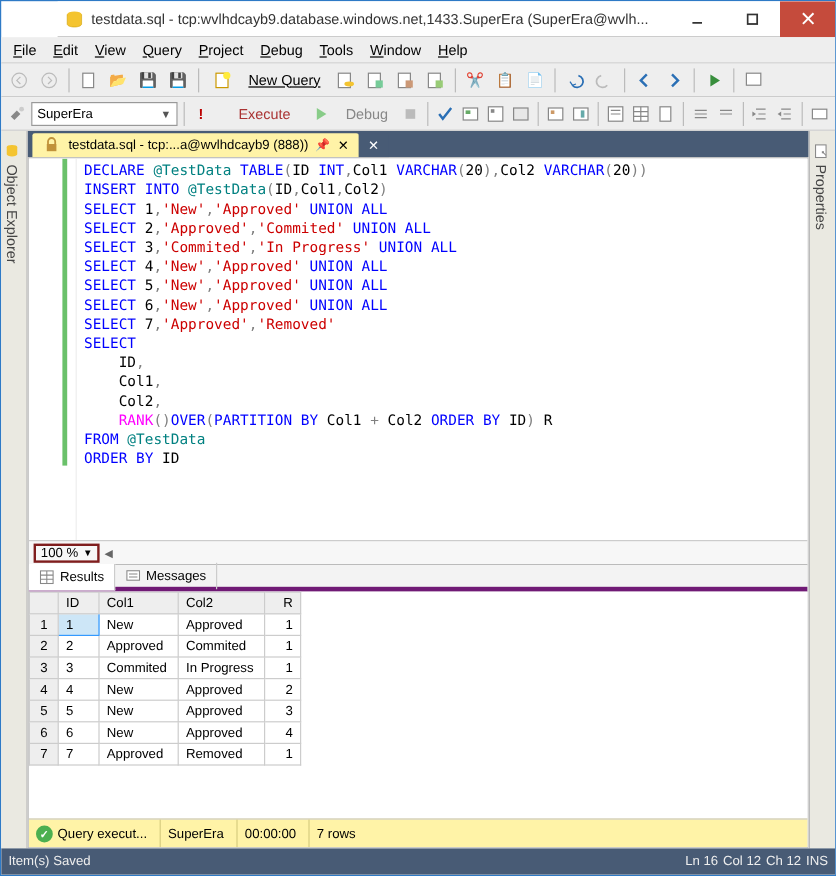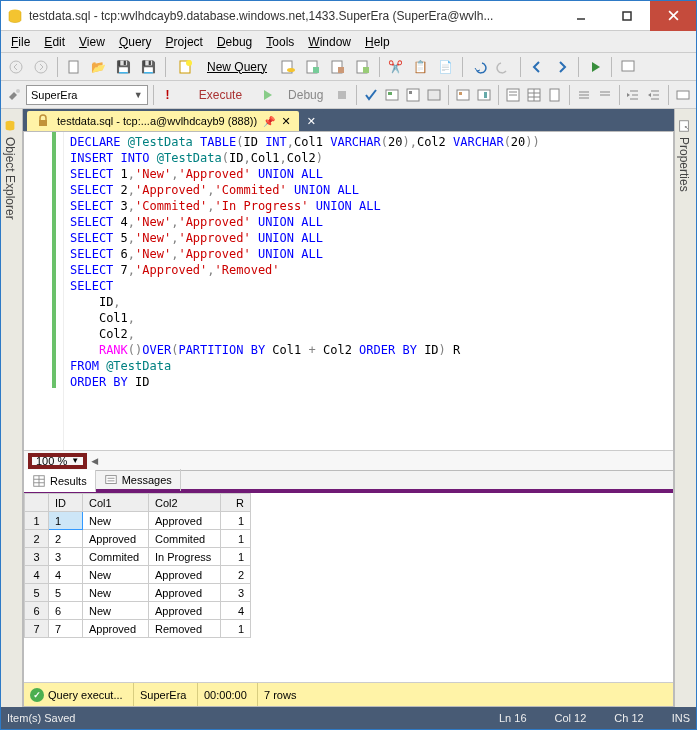--- a/index.html
+++ b/index.html
@@ -1,18 +1,18 @@
 <!DOCTYPE html>
 <html><head>
 <meta charset="utf-8">
 <style>
 * { box-sizing: border-box; margin: 0; padding: 0; }
 body { font-family: "Segoe UI", Tahoma, sans-serif; font-size: 12px; color: #000; background: #fff; width: 697px; height: 730px; overflow: hidden; display: flex; flex-direction: column; border: 1px solid #2e7ac6; }
 
-.titlebar { height: 30px; background: #fff; display: flex; align-items: center; padding-left: 6px; border-bottom: 1px solid #ccc; }
+.titlebar { height: 30px; background: #fff; display: flex; align-items: center; padding-left: 6px; border-bottom: 1px solid #ccc; margin-left: 47px; }
 .titlebar .app-icon { width: 16px; height: 16px; margin-right: 6px; }
 .titlebar .title { flex: 1; font-size: 12px; color: #333; white-space: nowrap; overflow: hidden; text-overflow: ellipsis; }
 .win-btn { width: 46px; height: 30px; display: flex; align-items: center; justify-content: center; }
 .win-btn.min .g, .win-btn.max .g { width: 10px; height: 10px; }
 .win-btn.close { background: #c54b3c; color: #fff; }
 
 .menubar { height: 22px; background: #eee; display: flex; align-items: center; padding: 0 4px; gap: 2px; border-bottom: 1px solid #ccc; }
 .menu-item { padding: 2px 6px; }
 .menu-item .ul { text-decoration: underline; }
 
@@ -41,42 +41,42 @@
 .editor { flex: 1; background: #fff; overflow: auto; position: relative; font-family: Consolas, "Courier New", monospace; font-size: 12px; line-height: 16px; }
 .editor-gutter { position: absolute; left: 0; top: 0; bottom: 0; width: 40px; border-right: 1px solid #eee; }
 .editor-indicator { position: absolute; left: 28px; top: 0; width: 4px; background: #6ac16a; height: 256px; }
 .editor pre { margin-left: 46px; padding: 2px 0 20px 0; white-space: pre; }
 .kw-blue { color: #0000ff; }
 .kw-green { color: #008080; }
 .kw-red { color: #cc0000; }
 .kw-gray { color: #808080; }
 .kw-magenta { color: #ff00ff; }
 .zoom-bar { height: 20px; background: #f7f7f7; border-top: 1px solid #ccc; display: flex; align-items: center; padding: 0 4px; font-size: 11px; gap: 4px; }
-.zoom-bar .combo { border: 4px solid #7f1d1d; padding: 0 4px; height: 16px; display: flex; align-items: center; gap: 4px; }
+.zoom-bar .combo { border: 2px solid #7f1d1d; padding: 0 4px; height: 16px; display: flex; align-items: center; gap: 4px; }
 
 .results-pane { height: 236px; display: flex; flex-direction: column; border-top: 1px solid #bbb; }
 .results-tabs { height: 22px; background: #f3f3f3; display: flex; align-items: center; border-bottom: 4px solid #701a75; }
 .res-tab { height: 22px; padding: 0 8px; display: flex; align-items: center; gap: 4px; border-right: 1px solid #ccc; font-size: 11px; }
 .res-tab.active { background: #fff; border-bottom: 1px solid #fff; position: relative; top: 1px; }
 .res-tab .ico { width: 14px; height: 14px; }
 .results-grid { flex: 1; overflow: auto; background: #fff; }
 table.grid { border-collapse: collapse; font-size: 11px; }
 table.grid th, table.grid td { border: 1px solid #ccc; padding: 2px 6px; text-align: left; height: 18px; }
 table.grid th { background: #eee; font-weight: normal; }
 table.grid th.rowhdr, table.grid td.rowhdr { background: #eee; width: 24px; text-align: center; }
 table.grid td.sel { background: #cde6f7; border: 1px solid #3399ff; }
 .col-id { width: 34px; }
 .col-c1 { width: 66px; }
 .col-c2 { width: 72px; }
 .col-r  { width: 30px; text-align: right !important; }
 
 .query-status { height: 24px; background: #fff3a7; border-top: 1px solid #ccc; display: flex; align-items: center; font-size: 11px; }
 .qs-cell { padding: 0 6px; border-right: 1px solid #d8cd80; height: 100%; display: flex; align-items: center; gap: 4px; overflow: hidden; white-space: nowrap; }
 .ok-icon { width: 14px; height: 14px; border-radius: 50%; background: #4caf50; color: #fff; display: flex; align-items: center; justify-content: center; font-size: 9px; font-weight: bold; }
-.app-status { height: 22px; background: #485b75; color: #eee; display: flex; align-items: center; font-size: 11px; padding: 0 6px; gap: 28px; }
+.app-status { height: 22px; background: #485b75; color: #eee; display: flex; align-items: center; font-size: 11px; padding: 0 6px; gap: 4px; }
 .app-status .spacer { flex: 1; }
 
 svg.ico { width: 16px; height: 16px; }
 </style>
 </head>
 <body>
 
 <div class="titlebar">
   <svg class="ico app-icon" viewBox="0 0 16 16">
       <ellipse cx="8" cy="4" rx="6" ry="2.5" fill="#f4c430"></ellipse>

